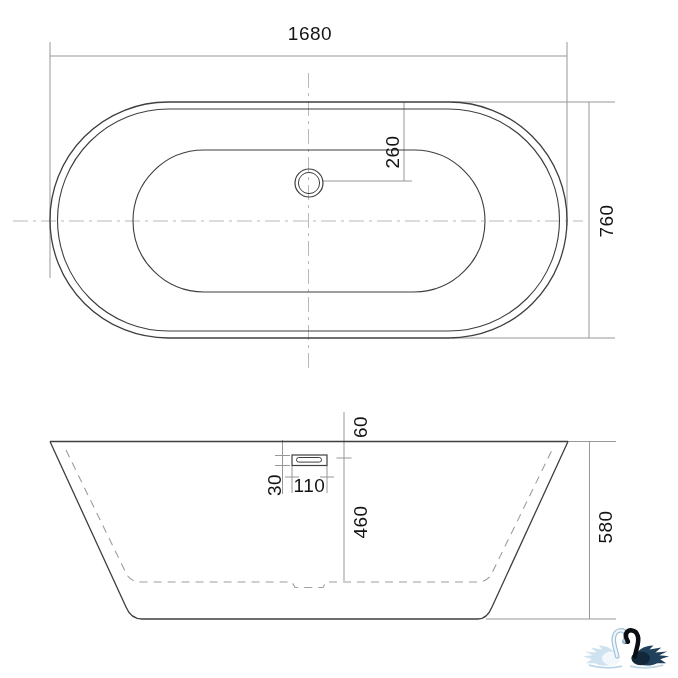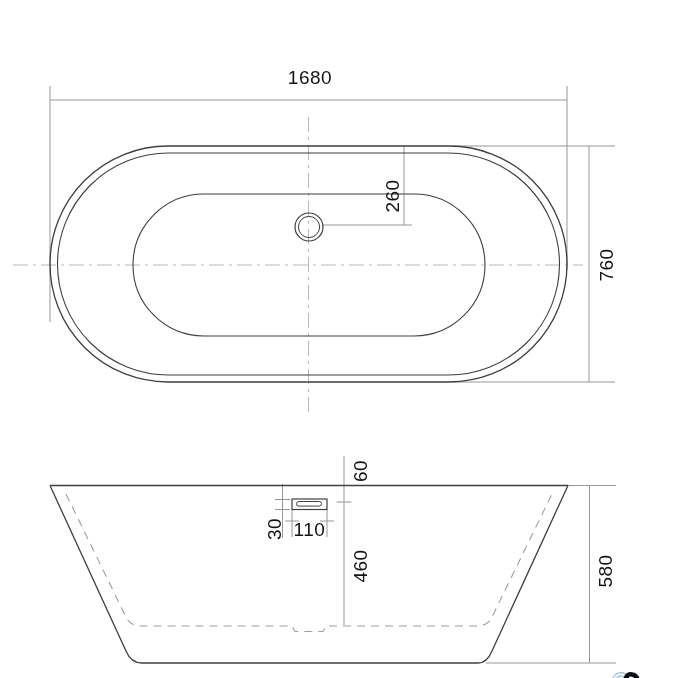--- a/index.html
+++ b/index.html
@@ -9,21 +9,20 @@
     width: 678px;
     height: 678px;
     overflow: hidden;
     font-family: "Liberation Sans", sans-serif;
   }
   .stage {
     position: relative;
     width: 678px;
     height: 476px;
     background: #ffffff;
-    margin-top: 44px;
   }
   svg { display: block; }
   .dim-label {
     font-family: "Liberation Sans", sans-serif;
     font-size: 19px;
     letter-spacing: 0.5px;
   }
 </style>
 </head>
 <body>

